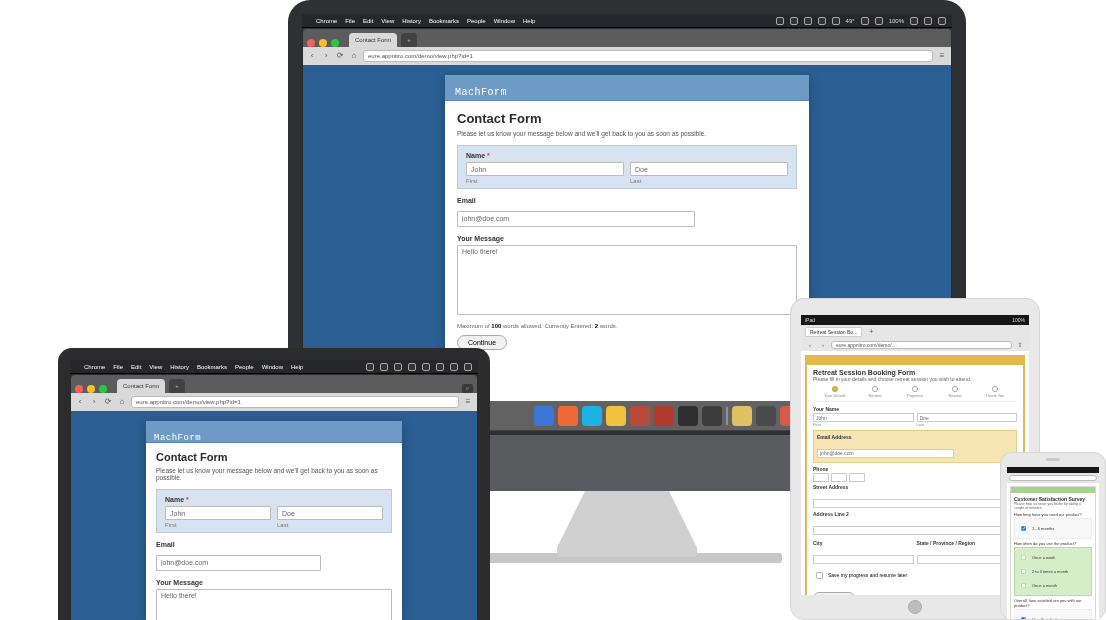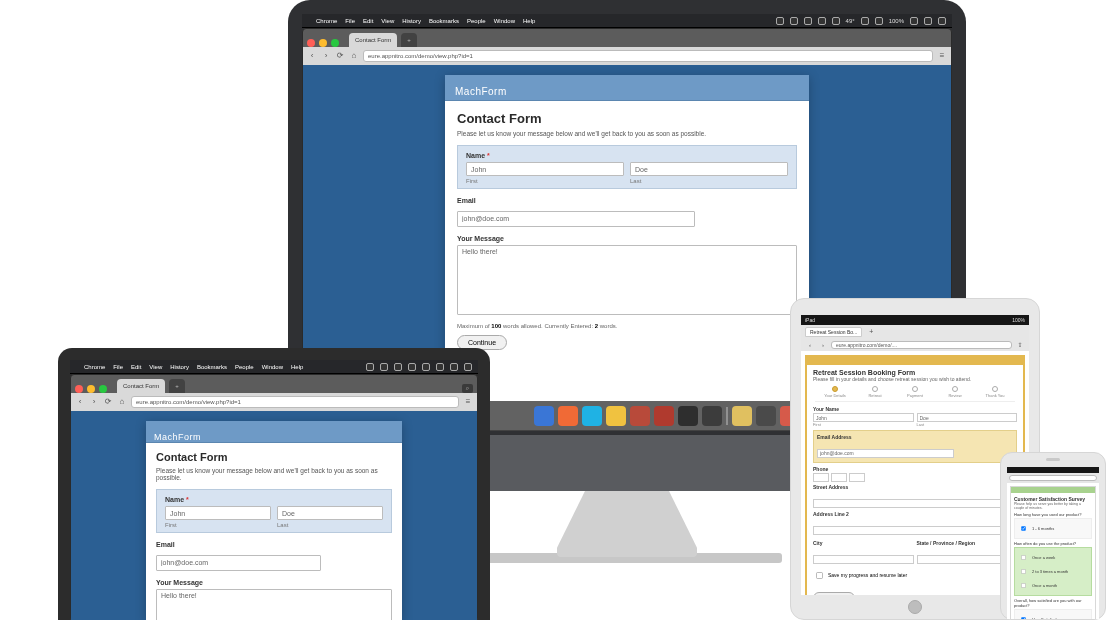--- a/index.html
+++ b/index.html
@@ -26,21 +26,21 @@
   .tl.r{background:#ff5f57;} .tl.y{background:#febc2e;} .tl.g{background:#28c840;}
   .tab{height:14px;border-radius:4px 4px 0 0;display:flex;align-items:center;padding:0 6px;font-size:6px;}
   .tab.active{background:#d9d9d9;color:#333;}
   .tab.inactive{background:#424242;color:#bbb;}
   .urlbar{height:18px;background:#d9d9d9;display:flex;align-items:center;padding:2px 4px;gap:4px;}
   .uicon{width:10px;height:10px;line-height:10px;text-align:center;font-size:8px;color:#555;}
   .urlfield{flex:1;height:12px;border:1px solid #bbb;background:#fff;border-radius:3px;font-size:6px;color:#555;padding:0 4px;display:flex;align-items:center;}
   .page{flex:1;background:#2b5f93;display:flex;justify-content:center;padding:10px 0 0 0;overflow:hidden;}
   .form-card{width:364px;background:#fff;box-shadow:0 2px 10px rgba(0,0,0,.25);overflow:hidden;}
   .form-header{background:#6e9ac6;height:26px;border-bottom:1px solid #5b86b0;padding:6px 10px;}
-  .form-header span{font-family:Liberation Sans, sans-serif;color:#fff;font-size:10px;letter-spacing:.5px;}
+  .form-header span{font-family:Liberation Mono, monospace;color:#fff;font-size:10px;letter-spacing:.5px;}
   .form-body{padding:10px 12px;}
   .form-title{font-size:13px;font-weight:bold;color:#2a2a2a;}
   .form-desc{font-size:6.5px;color:#555;margin:4px 0 8px;}
   .name-block{background:#d7e3f1;border:1px solid #b8cadd;padding:6px 8px 4px;}
   .flabel{font-size:7px;font-weight:bold;color:#333;margin-bottom:3px;display:block;}
   .req{color:#d33;margin-left:2px;}
   .name-row{display:flex;gap:6px;}
   .tinput{border:1px solid #bcbcbc;background:#fff;font-size:7px;color:#666;padding:2px 4px;border-radius:1px;}
   .tinput.sm{flex:1;height:14px;}
   .tinput.md{width:70%;height:16px;}

